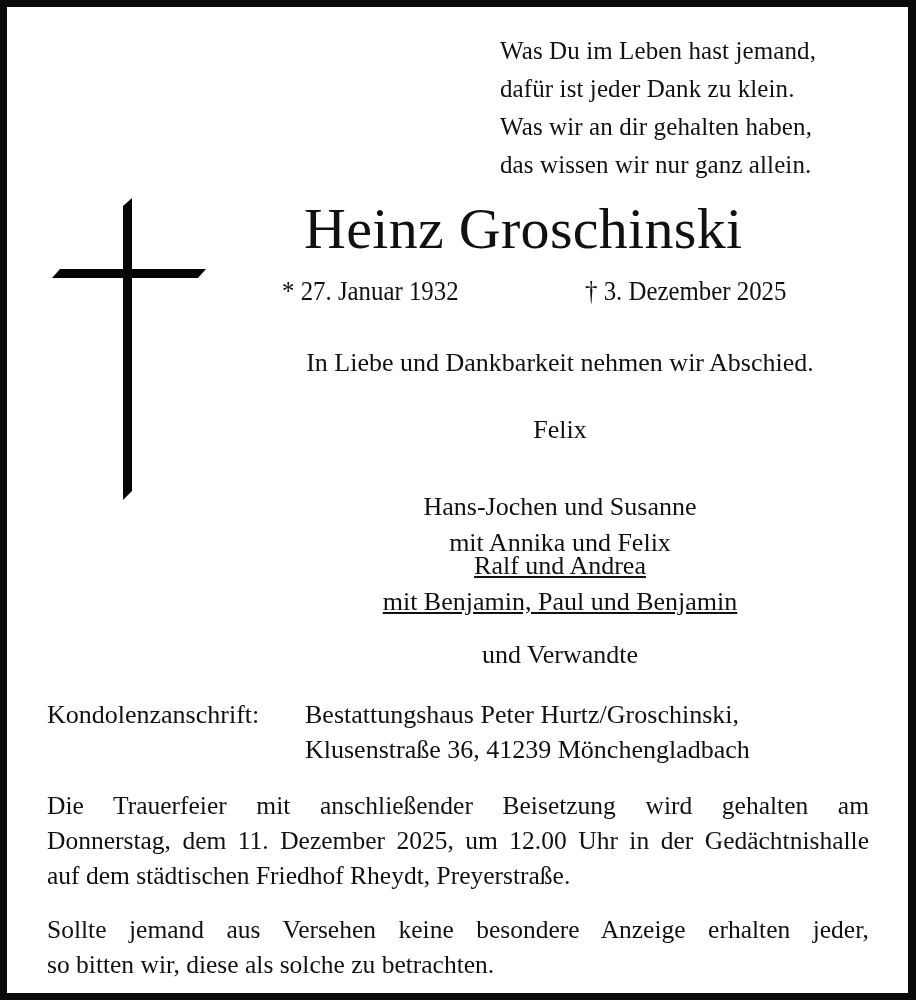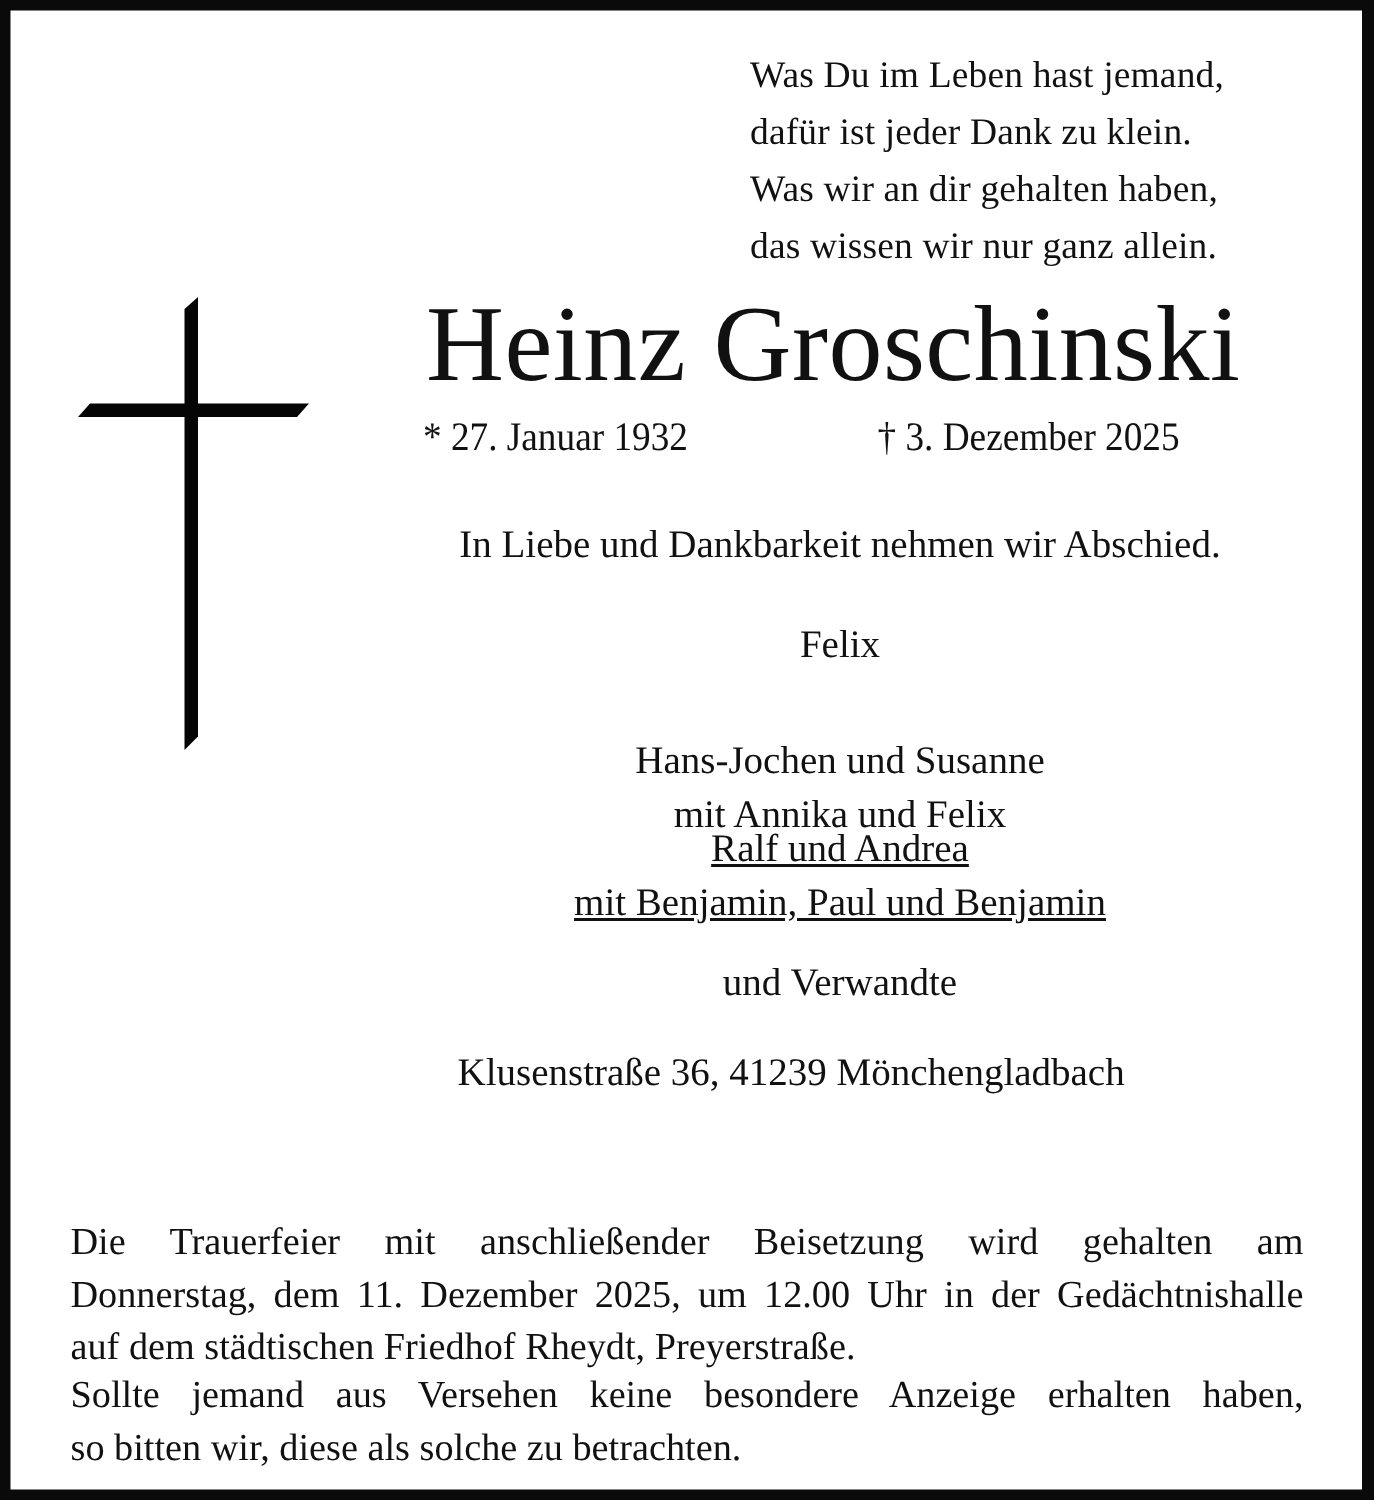--- a/index.html
+++ b/index.html
@@ -36,23 +36,23 @@
   .poem div { white-space: nowrap; }
   .cross {
     position: absolute;
     left: 52px;
     top: 198px;
     width: 154px;
     height: 302px;
   }
   .name {
     position: absolute;
-    left: 284px;
+    left: 304px;
     top: 194px;
-    font-size: 72px;
+    font-size: 58px;
     line-height: 70px;
     white-space: nowrap;
     letter-spacing: 0.3px;
   }
   .dates {
     position: absolute;
     top: 274px;
     font-size: 27px;
     line-height: 34px;
     white-space: nowrap;
@@ -90,21 +90,21 @@
     left: 47px;
     width: 822px;
     font-size: 25.5px;
     line-height: 35px;
   }
   .para div { white-space: nowrap; }
   .para .just {
     text-align: justify;
     text-align-last: justify;
   }
-  .ceremony { top: 788px; margin-top: 22px; }
+  .ceremony { top: 788px; }
   .notice { top: 912px; }
 </style>
 </head>
 <body>
 
 <div class="frame"></div>
 
 <div class="poem">
   <div>Was Du im Leben hast jemand,</div>
   <div>dafür ist jeder Dank zu klein.</div>
@@ -135,25 +135,29 @@
 </div>
 <div class="center-block fam3">
   <div>Ralf und Andrea</div>
   <div>mit Benjamin, Paul und Benjamin</div>
 </div>
 <div class="center-block fam4">
   <div>und Verwandte</div>
 </div>
 
 <div class="condo">
+  <div class="row">
+    <span class="lbl">Kondolenzanschrift:</span>
+    <span>Bestattungshaus Peter Hurtz/Groschinski,</span>
+  </div>
   <div class="indent">Klusenstraße 36, 41239 Mönchengladbach</div>
 </div>
 
 <div class="para ceremony">
   <div class="just">Die Trauerfeier mit anschließender Beisetzung wird gehalten am</div>
   <div class="just">Donnerstag, dem 11. Dezember 2025, um 12.00 Uhr in der Gedächtnishalle</div>
   <div>auf dem städtischen Friedhof Rheydt, Preyerstraße.</div>
 </div>
 
 <div class="para notice">
-  <div class="just">Sollte jemand aus Versehen keine besondere Anzeige erhalten haben,</div>
+  <div class="just">Sollte jemand aus Versehen keine besondere Anzeige erhalten jeder,</div>
   <div>so bitten wir, diese als solche zu betrachten.</div>
 </div>
 
 </body></html>

